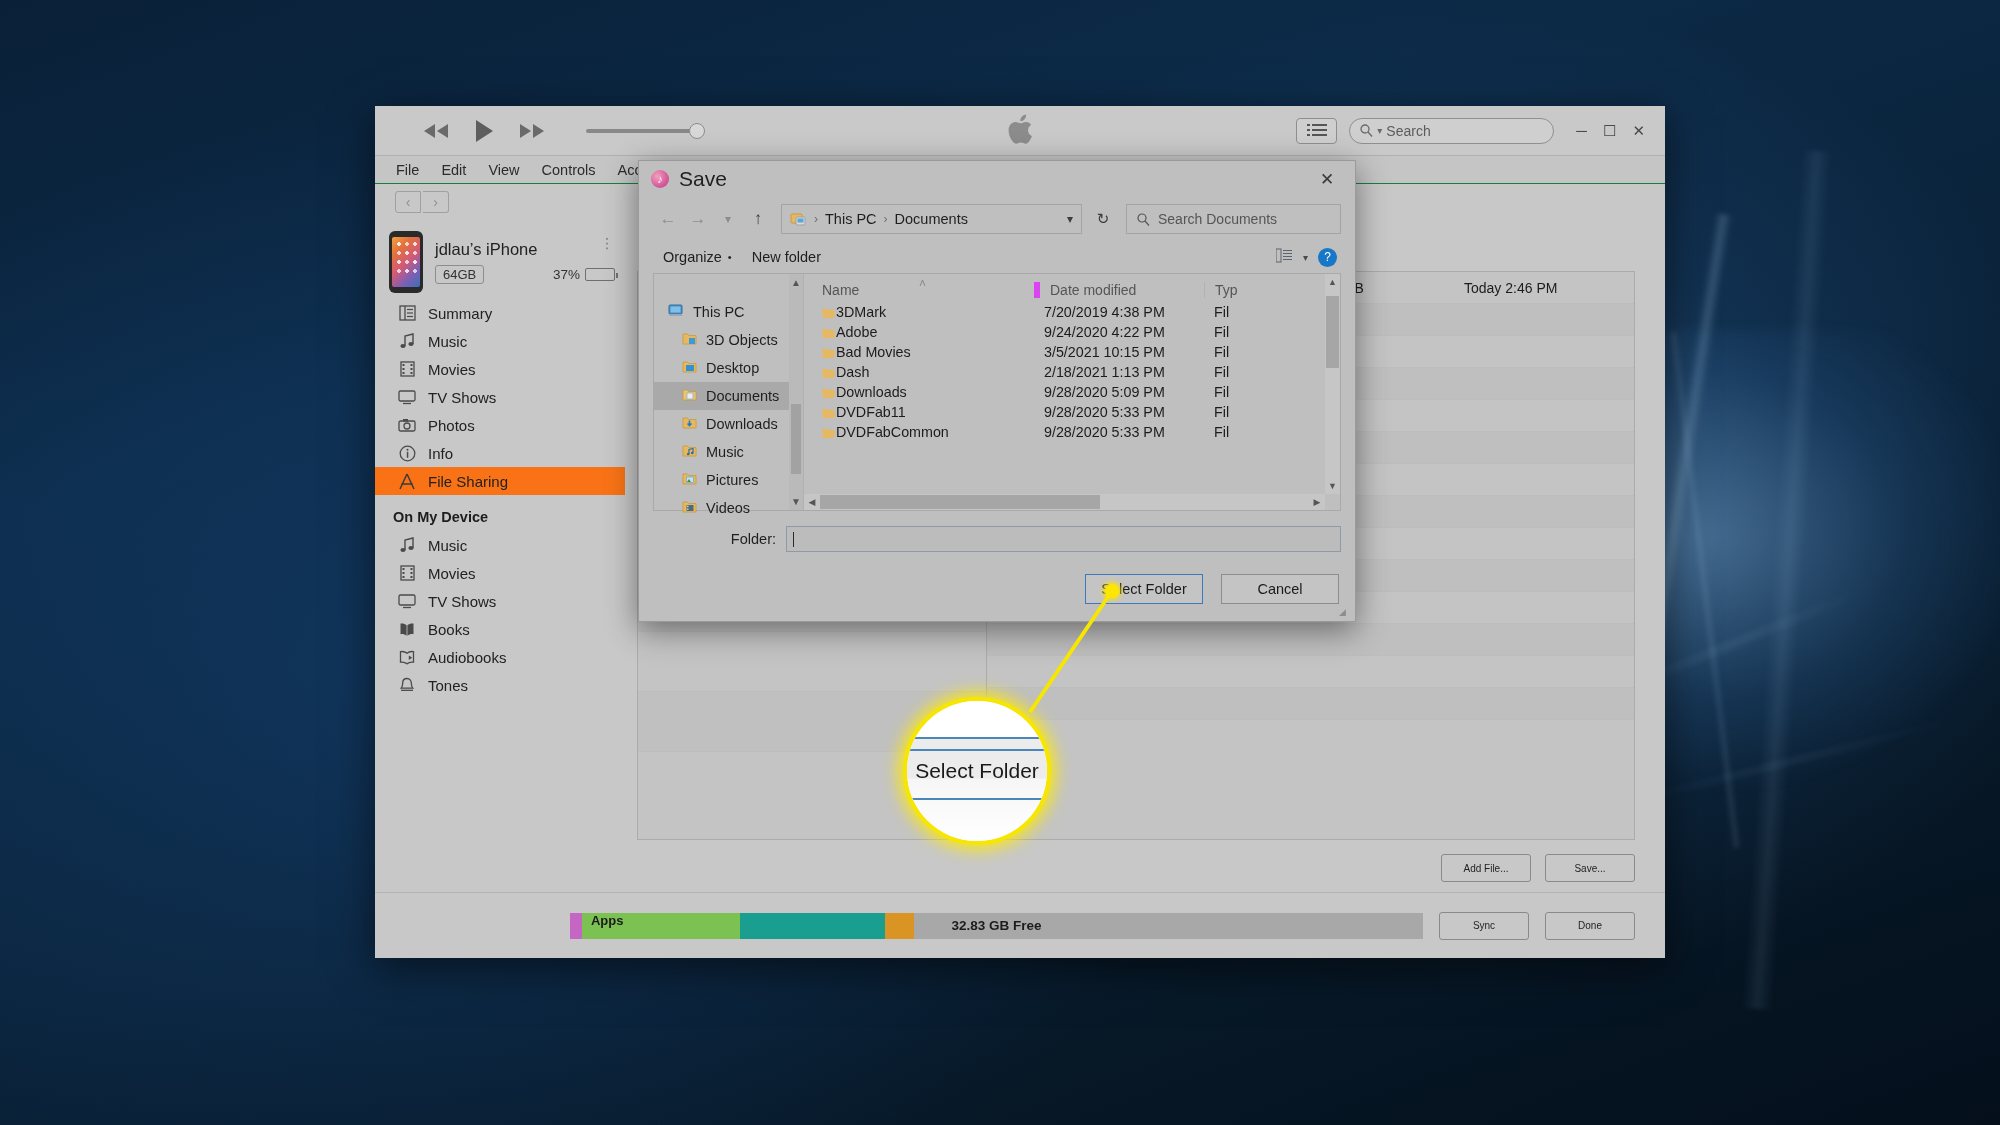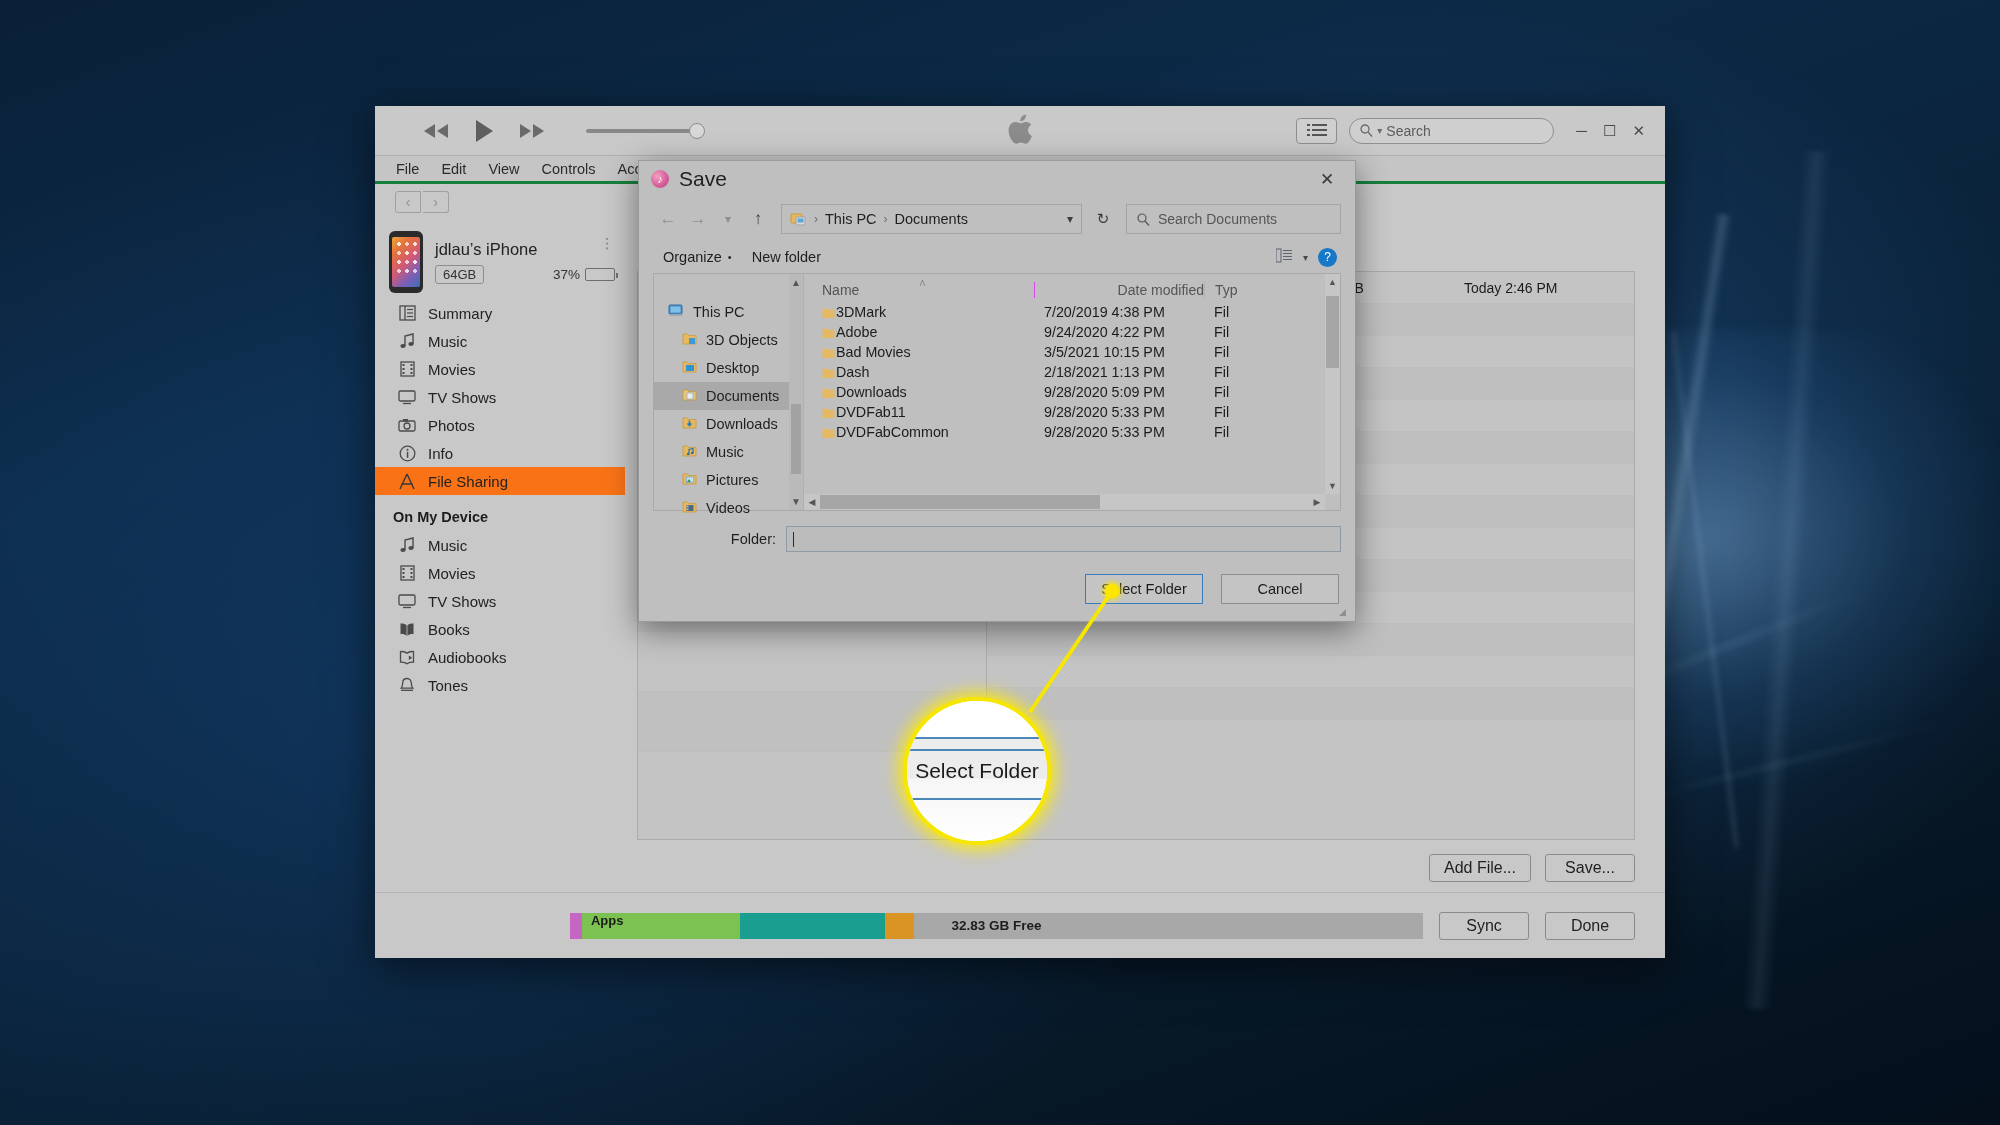--- a/index.html
+++ b/index.html
@@ -57,21 +57,21 @@
   .list-btn { width:41px; height:26px; border:1px solid #8f8f8f; border-radius:4px; background:#cfcfcf; display:flex; align-items:center; justify-content:center;}
   .search-box {
     width:205px; height:26px; border:1px solid #909090; border-radius:13px; background:#cfcfcf;
     display:flex; align-items:center; gap:4px; padding:0 10px; font-size:14px; color:#5c5c5c;
   }
   .win-ctrl { display:flex; align-items:center; gap:16px; margin-left:10px; margin-right:6px; color:#4a4a4a; }
   .win-ctrl span { font-size:15px; cursor:default; }
 
   
   .it-menubar {
-    height:28px; background:#c5c5c5; border-bottom:3px solid #15803d;
+    height:28px; background:#c5c5c5; border-bottom:1px solid #15803d;
     display:flex; align-items:center; gap:0; padding-left:10px; font-size:14.5px; color:#2b2b2b;
   }
   .it-menubar span { padding:2px 11px; }
 
   
   .it-navrow { height:35px; background:#c8c8c8; display:flex; align-items:center; padding-left:20px; gap:2px;}
   .navbtn { width:26px; height:22px; border:1px solid #a0a0a0; background:#c8c8c8; color:#909090;
             display:flex; align-items:center; justify-content:center; font-size:14px; }
   .navbtn:first-child { border-radius:3px 0 0 3px; }
   .navbtn:last-child { border-radius:0 3px 3px 0; border-left:none; }
@@ -132,21 +132,21 @@
   .app-icon.pages { background:#d88a1e; }
   .app-name { font-size:15px; color:#1c1c1c;}
   .docs-list { flex:1; background:#c4c4c4; border:1px solid #ababab; border-left:none; overflow:hidden; }
   .doc-row { height:32px; border-bottom:1px solid #bdbdbd; display:flex; align-items:center; font-size:14px; color:#1c1c1c;}
   .doc-row.alt { background:#bfbfbf; }
   .doc-size { margin-left:auto; width:150px; }
   .doc-date { width:170px; }
   .fs-buttons { display:flex; justify-content:flex-end; gap:14px; padding:14px 30px 10px 0;}
   .gbtn {
     min-width:90px; height:28px; border:1px solid #8a8a8a; border-radius:3px; background:#c8c8c8;
-    font-size:16px; color:#1f1f1f; display:flex; align-items:center; justify-content:center; padding:0 14px;
+    font-size:10px; color:#1f1f1f; display:flex; align-items:center; justify-content:center; padding:0 14px;
   }
 
   
   .it-bottom { height:66px; background:#c8c8c8; border-top:1px solid #b4b4b4; display:flex; align-items:center; padding:0 30px 0 195px; gap:16px;}
   .cap-bar { flex:1; height:26px; background:#a8a8a8; display:flex; align-items:center; overflow:hidden; position:relative;}
   .cap-seg { height:100%; display:flex; align-items:flex-start; }
   .cap-label { font-size:13px; font-weight:bold; color:#1c1c1c; padding-left:9px; }
   .cap-free { position:absolute; left:0; right:0; text-align:center; font-size:13.5px; font-weight:bold; color:#1c1c1c;}
 
   
@@ -190,21 +190,21 @@
   .tree-item { height:28px; display:flex; align-items:center; gap:9px; font-size:14.5px; color:#1f1f1f; padding-left:14px;}
   .tree-item.sub { padding-left:28px; }
   .tree-item.selected { background:#a9a9a9; }
   .tree-scroll { position:absolute; right:0; top:0; bottom:0; width:14px; background:#bababa; display:flex; flex-direction:column; align-items:center; justify-content:space-between; padding:3px 0; }
   .ts-arrow { font-size:10px; color:#555; }
   .ts-thumb { position:absolute; top:130px; width:10px; height:70px; background:#a2a2a2; left:2px;}
 
   .list-pane { flex:1; display:flex; flex-direction:column; min-width:0; position:relative;}
   .lp-head { height:28px; display:flex; align-items:flex-end; font-size:14px; color:#555; padding-bottom:4px; position:relative;}
   .col-name { width:230px; padding-left:18px; position:relative;}
-  .col-date { width:170px; border-left:1px solid #d946ef; padding-left:10px;text-align:right;}
+  .col-date { width:170px; border-left:6px solid #d946ef; padding-left:10px;}
   .col-type { flex:1; border-left:1px solid #b2b2b2; padding-left:10px;}
   .sort-caret { position:absolute; left:115px; top:-5px; color:#8a8a8a; font-size:12px;}
   .lp-rows { flex:1; overflow:hidden; }
   .frow { height:20px; display:flex; align-items:center; font-size:14.3px; color:#1c1c1c;}
   .fr-name { width:230px; display:flex; align-items:center; gap:1px; padding-left:18px;}
   .fr-date { width:170px; padding-left:10px;}
   .fr-type { flex:1; padding-left:10px; overflow:hidden; white-space:nowrap;}
   .folder-ico { width:13px; height:12px; flex:none;}
   .vscroll { position:absolute; right:0; top:0; bottom:16px; width:15px; background:#c6c6c6; }
   .vs-thumb { position:absolute; top:22px; left:1px; width:13px; height:72px; background:#a6a6a6;}

